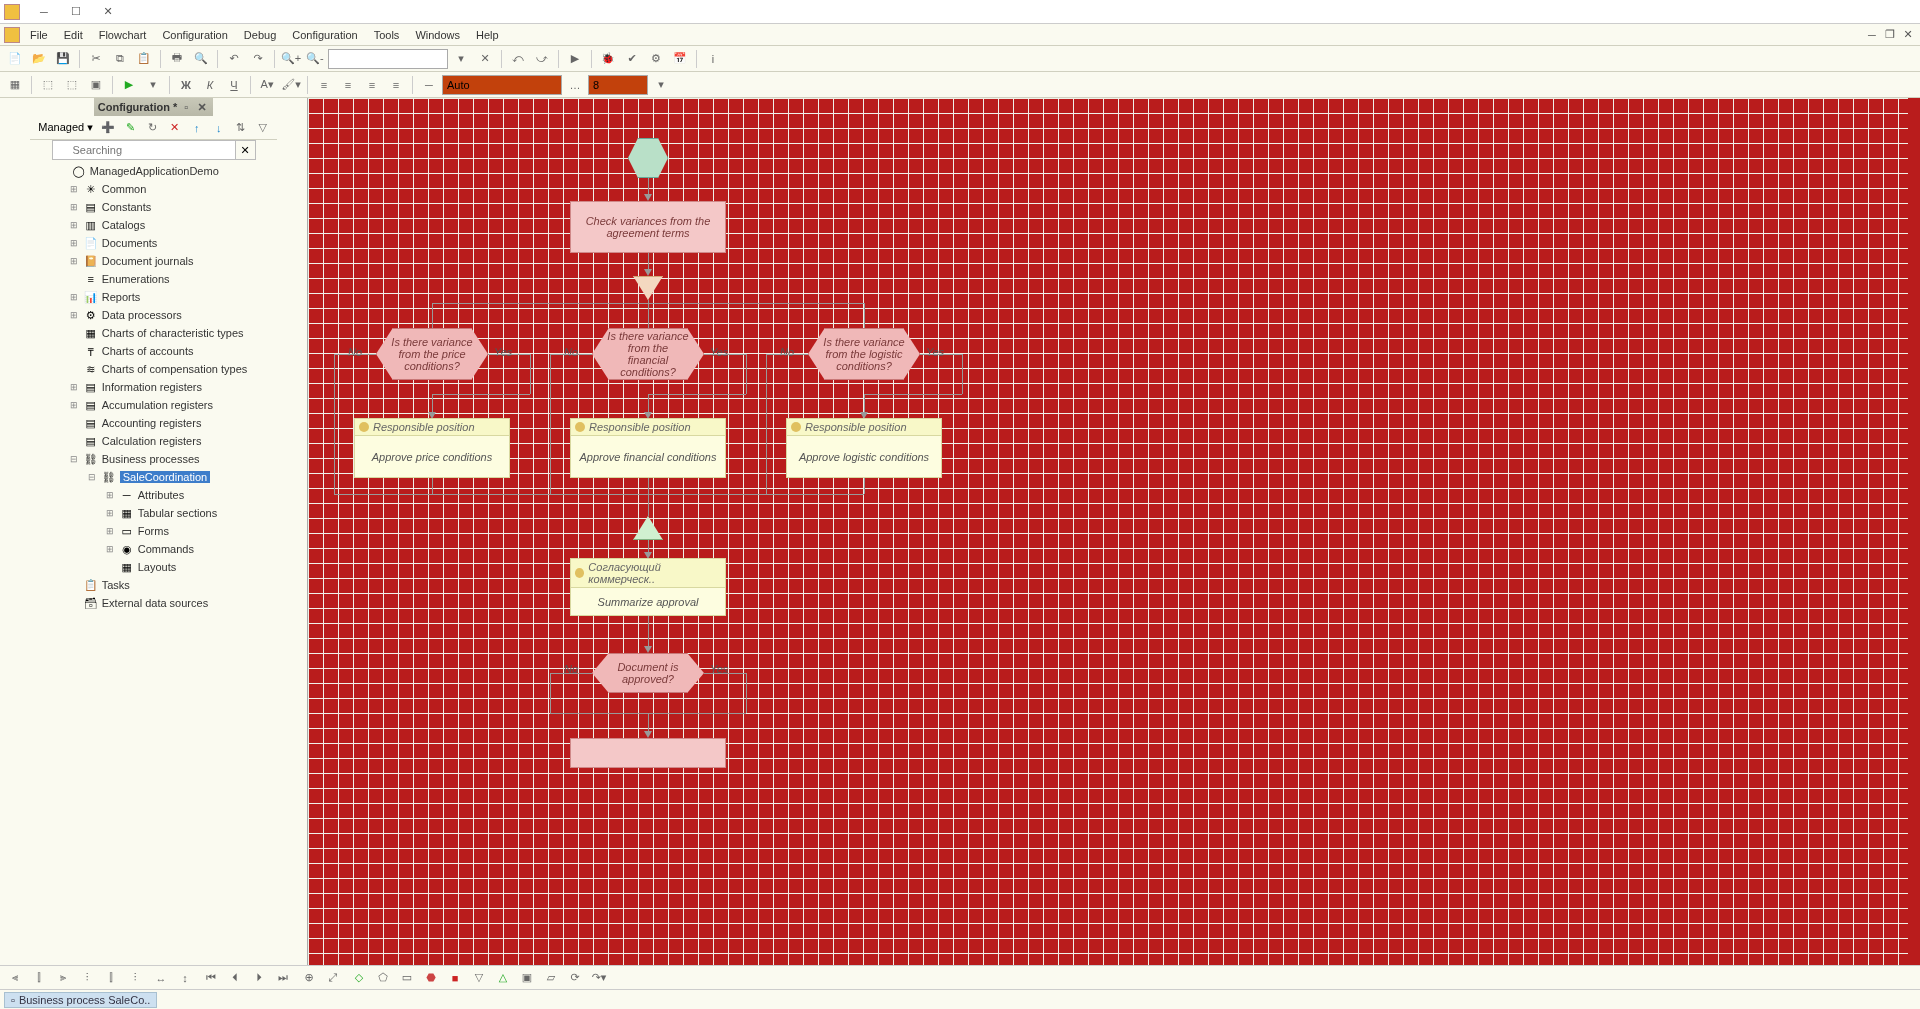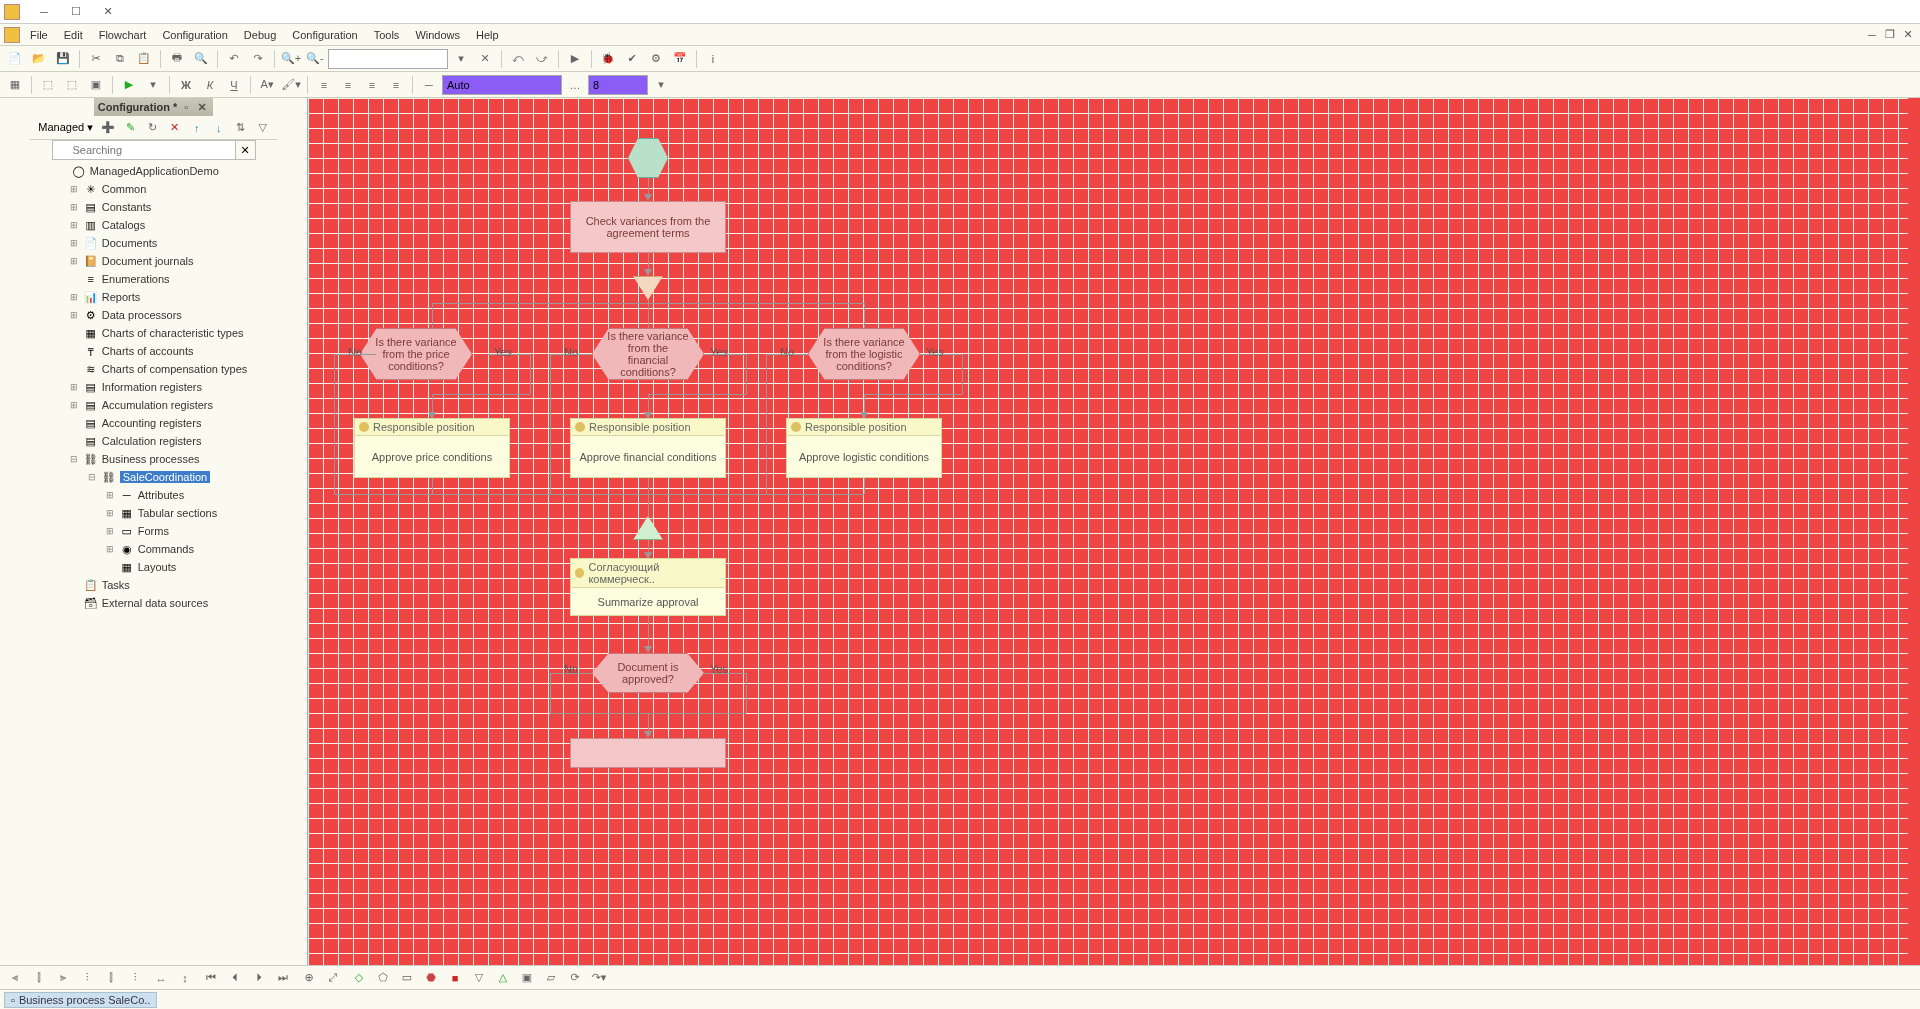--- a/index.html
+++ b/index.html
@@ -16,21 +16,21 @@
 .menubar .mitem { padding: 2px 8px; color: #333; cursor: pointer; }
 .menubar .app-small-icon { width: 16px; height: 16px; background: #f0c040; margin-right: 2px; border:1px solid #b88;}
 .menubar .mdi-btns { margin-left: auto; display: flex; gap:2px; }
 .menubar .mdi-btns span { width:16px; height:16px; display:flex;align-items:center;justify-content:center;color:#555;cursor:pointer;}
 
 
 .toolbar { background: #fafaf0; height: 26px; display: flex; align-items: center; padding: 0 4px; border-bottom: 1px solid #d0d0c0; gap: 2px; }
 .toolbar .tbtn { width: 22px; height: 22px; display: flex; align-items: center; justify-content: center; color: #666; cursor: pointer; border-radius: 2px; }
 .toolbar .sep { width: 1px; height: 18px; background: #ccc; margin: 0 3px; }
 .toolbar input[type=text] { height: 20px; border: 1px solid #aaa; padding: 0 4px; background: #fff; }
-.toolbar .combo { height: 20px; border: 1px solid #aaa; padding: 0 4px; background: #8b5cf6; display: flex; align-items: center; min-width: 60px; }
+.toolbar .combo { height: 20px; border: 1px solid #aaa; padding: 0 4px; background: #c2410c; display: flex; align-items: center; min-width: 60px; }
 
 
 .main { flex: 1; display: flex; overflow: hidden; }
 
 
 .config-panel { width: 308px; background: #fafaf0; display: flex; flex-direction: column; border-right: 1px solid #aaa; align-items: center; }
 .config-header { background: linear-gradient(#c8c8b8,#b8b8a8); height: 18px; display: flex; align-items: center; padding: 0 4px; color: #333; font-weight: bold; }
 .config-header .spacer { flex: 1; }
 .config-header .hbtn { width: 14px; height: 14px; display:flex;align-items:center;justify-content:center; color:#555; cursor:pointer; margin-left:2px;}
 .config-toolbar { height: 24px; display: flex; align-items: center; padding: 0 4px; gap: 2px; border-bottom: 1px solid #d0d0c0; }
@@ -41,21 +41,21 @@
 .search-row .clearbtn { width:20px; height:20px; border:1px solid #bbb; border-left:none; display:flex;align-items:center;justify-content:center;cursor:pointer;}
 .tree { flex:1; overflow-y:auto; padding:2px 0; background:#fafaf0;}
 .tree-row { display:flex; align-items:center; height:18px; padding-left:4px; cursor:pointer;}
 .tree-toggle { width:12px; text-align:center; color:#888; font-size:9px;}
 .tree-icon { width:16px; height:14px; margin:0 3px; display:inline-flex;align-items:center;justify-content:center;}
 .tree-label { color:#333;}
 .tree-label.selected { background:#3d7dca; color:#fff; padding:0 3px;}
 .indent1 { padding-left:8px;} .indent2 { padding-left:26px;} .indent3 { padding-left:44px;}
 
 
-.canvas-wrap { flex:1; position:relative; overflow:auto; background:#ef4444;}
+.canvas-wrap { flex:1; position:relative; overflow:auto; background:#b91c1c;font-style:italic;}
 .canvas { position:relative; width:1600px; height:900px;
   background-image: linear-gradient(#f0f0e8 1px, transparent 1px), linear-gradient(90deg, #f0f0e8 1px, transparent 1px);
   background-size: 15px 15px; }
 
 
 .fc-start { position:absolute; width:40px; height:40px; background:#b9e0c8; border:1px solid #6a9; clip-path: polygon(25% 0, 75% 0, 100% 50%, 75% 100%, 25% 100%, 0 50%); }
 .fc-process { position:absolute; background:#f4c8c8; border:1px solid #d08888; display:flex; align-items:center; justify-content:center; text-align:center; padding:4px; color:#7a3a3a;}
 .fc-decision { position:absolute; background:#f0b8b8; border:1px solid #c87878; display:flex; align-items:center; justify-content:center; text-align:center; padding:6px 14px; color:#7a3a3a; clip-path: polygon(15% 0, 85% 0, 100% 50%, 85% 100%, 15% 100%, 0 50%);}
 .fc-task { position:absolute; background:#fdfde0; border:1px solid #d8d8a0; display:flex; flex-direction:column;}
 .fc-task .task-head { background:#f8f8c8; padding:2px 4px; border-bottom:1px solid #d8d8a0; display:flex; align-items:center; gap:4px; color:#666;}
@@ -340,21 +340,21 @@
       <div class="fc-line" style="left:340px; top:155px; width:1px; height:18px;"></div>
       <div class="fc-arrow" style="left:336px; top:171px;"></div>
 
       <div class="fc-split" style="left:325px; top:178px;"></div>
 
       <div class="fc-line" style="left:124px; top:205px; width:432px; height:1px;"></div>
       <div class="fc-line" style="left:124px; top:205px; width:1px; height:25px;"></div>
       <div class="fc-line" style="left:340px; top:202px; width:1px; height:28px;"></div>
       <div class="fc-line" style="left:556px; top:205px; width:1px; height:25px;"></div>
 
-      <div class="fc-decision" style="left:52px; top:230px; width:112px; height:52px;">
+      <div class="fc-decision" style="left:68px; top:230px; width:112px; height:52px;">
           <span>Is there variance from the price conditions?</span>
         </div>
       <div class="fc-label" style="left:40px; top:248px;">No</div>
       <div class="fc-label" style="left:186px; top:248px;">Yes</div>
 
       <div class="fc-decision" style="left:284px; top:230px; width:112px; height:52px;">
           <span>Is there variance from the financial conditions?</span>
         </div>
       <div class="fc-label" style="left:256px; top:248px;">No</div>
       <div class="fc-label" style="left:402px; top:248px;">Yes</div>

